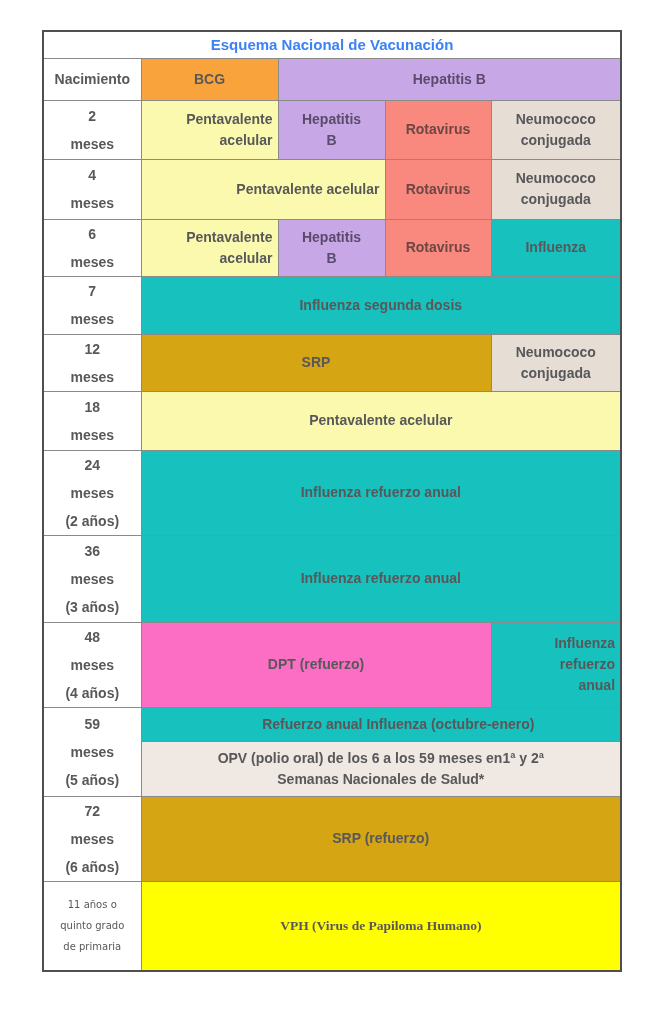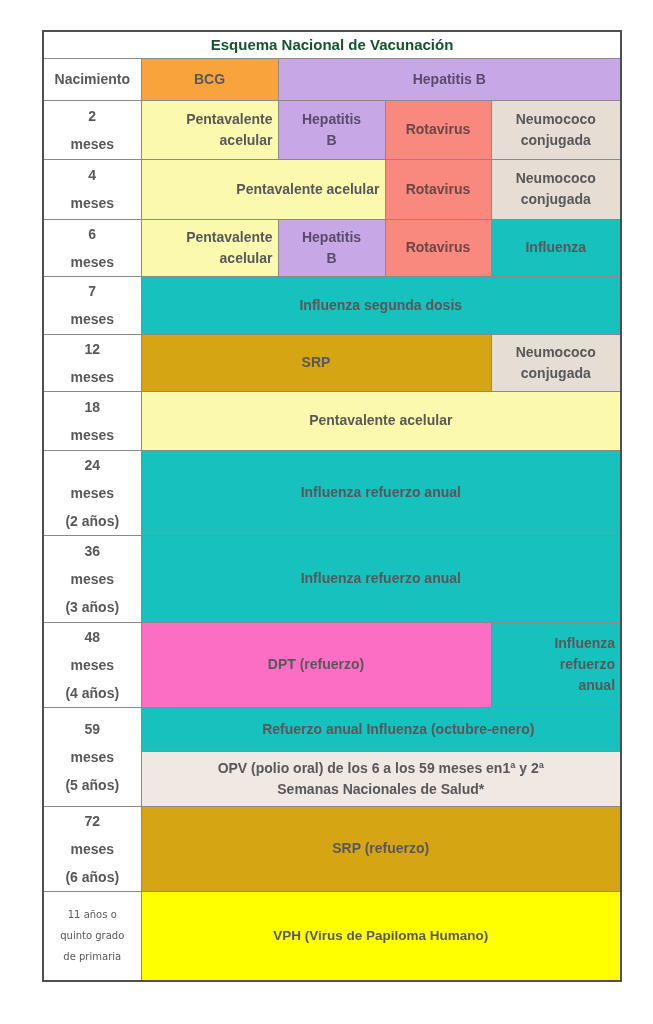--- a/index.html
+++ b/index.html
@@ -32,40 +32,40 @@
     font-size: 14px;
     line-height: 1.5;
     color: #58585A;
     padding: 2px 5px;
     white-space: pre-line;
     overflow: hidden;
   }
   td.title-cell {
     font-size: 15px;
     line-height: 1.2;
-    color: #14532d;
+    color: #3b82f6;
     background: #ffffff;
   }
   td.age {
     background: #ffffff;
     line-height: 2.0;
     padding: 0 10px;
   }
   td.left {
     text-align: right;
     padding-left: 9px;
   }
   td.alt-label {
     font-family: "DejaVu Sans", sans-serif;
     font-weight: normal;
     font-size: 10px;
     line-height: 2.1;
   }
   td.alt-bold {
-    font-family: Liberation Sans, sans-serif;
+    font-family: Liberation Serif, serif;
     font-size: 13.5px;
     text-align: center;
   }
 </style>
 </head>
 <body>
 
 <div class="stage">
   <table class="schedule" style="color: rgb(88, 88, 90);">
     <colgroup>
@@ -156,21 +156,21 @@
     <tr style="height:81px">
       <td class="age">48
 meses
 (4 años)</td>
       <td colspan="3" style="background-color: rgb(251, 110, 195);">DPT (refuerzo)</td>
       <td class="left" style="background-color: rgb(23, 193, 189);">Influenza
 refuerzo
 anual</td>
     </tr>
 
-    <tr style="height:44px">
+    <tr style="height:34px">
       <td class="age" rowspan="2">59
 meses
 (5 años)</td>
       <td colspan="4" style="background-color: rgb(23, 193, 189); padding-left: 40px;">Refuerzo anual Influenza (octubre-enero)</td>
     </tr>
     <tr style="height:55px">
       <td colspan="4" style="background-color: rgb(240, 232, 226);">OPV (polio oral) de los 6 a los 59 meses en1ª y 2ª
 Semanas Nacionales de Salud*</td>
     </tr>
 

